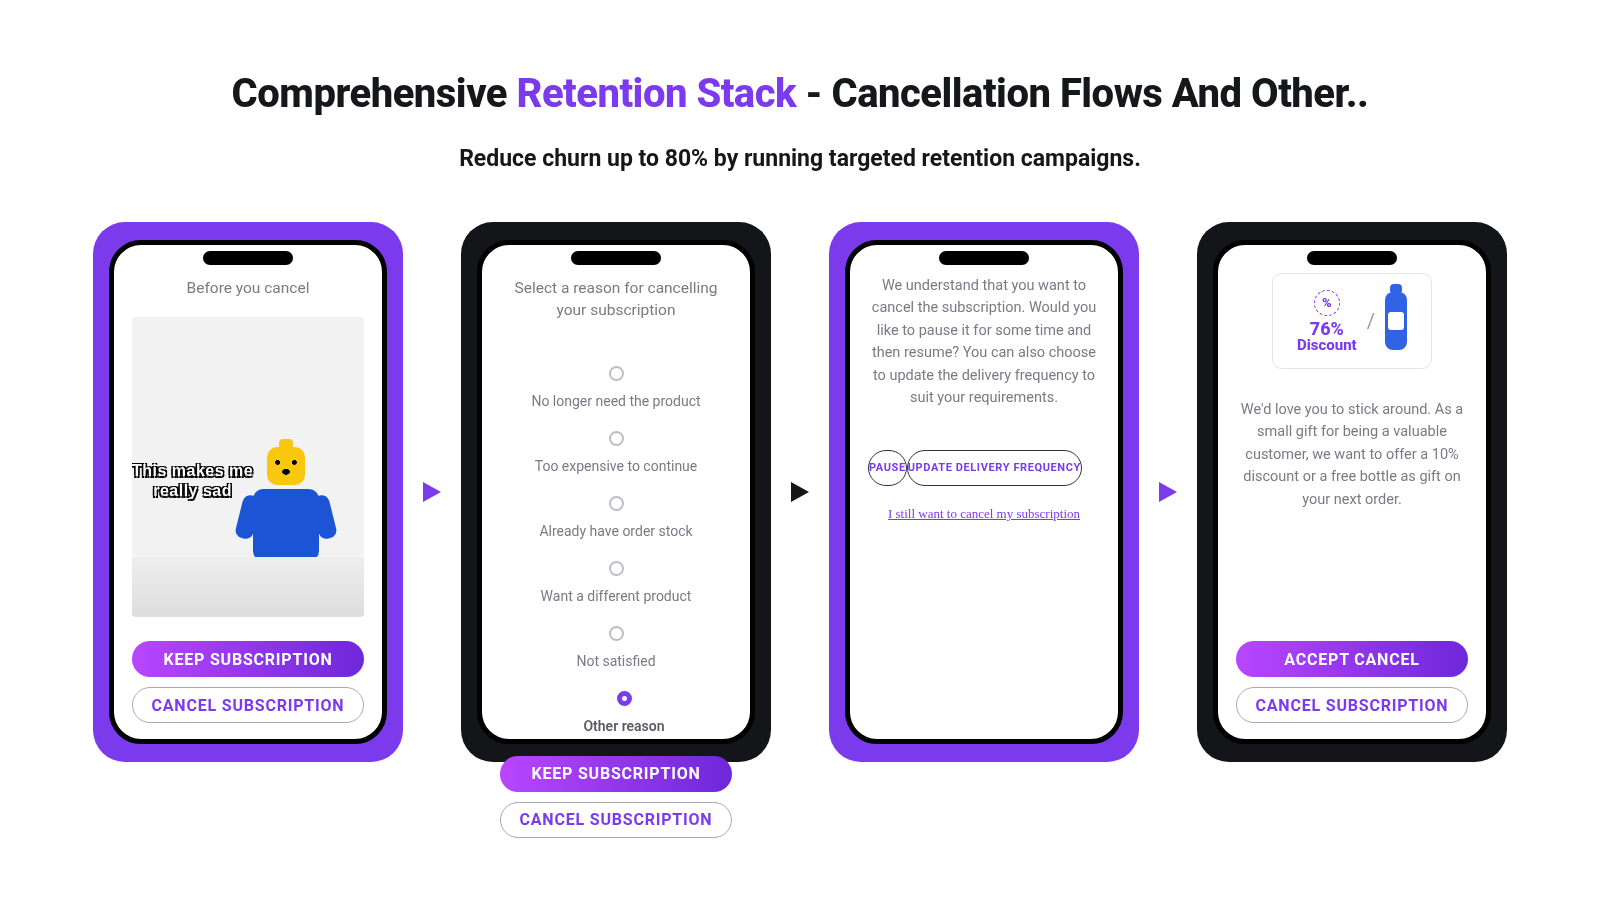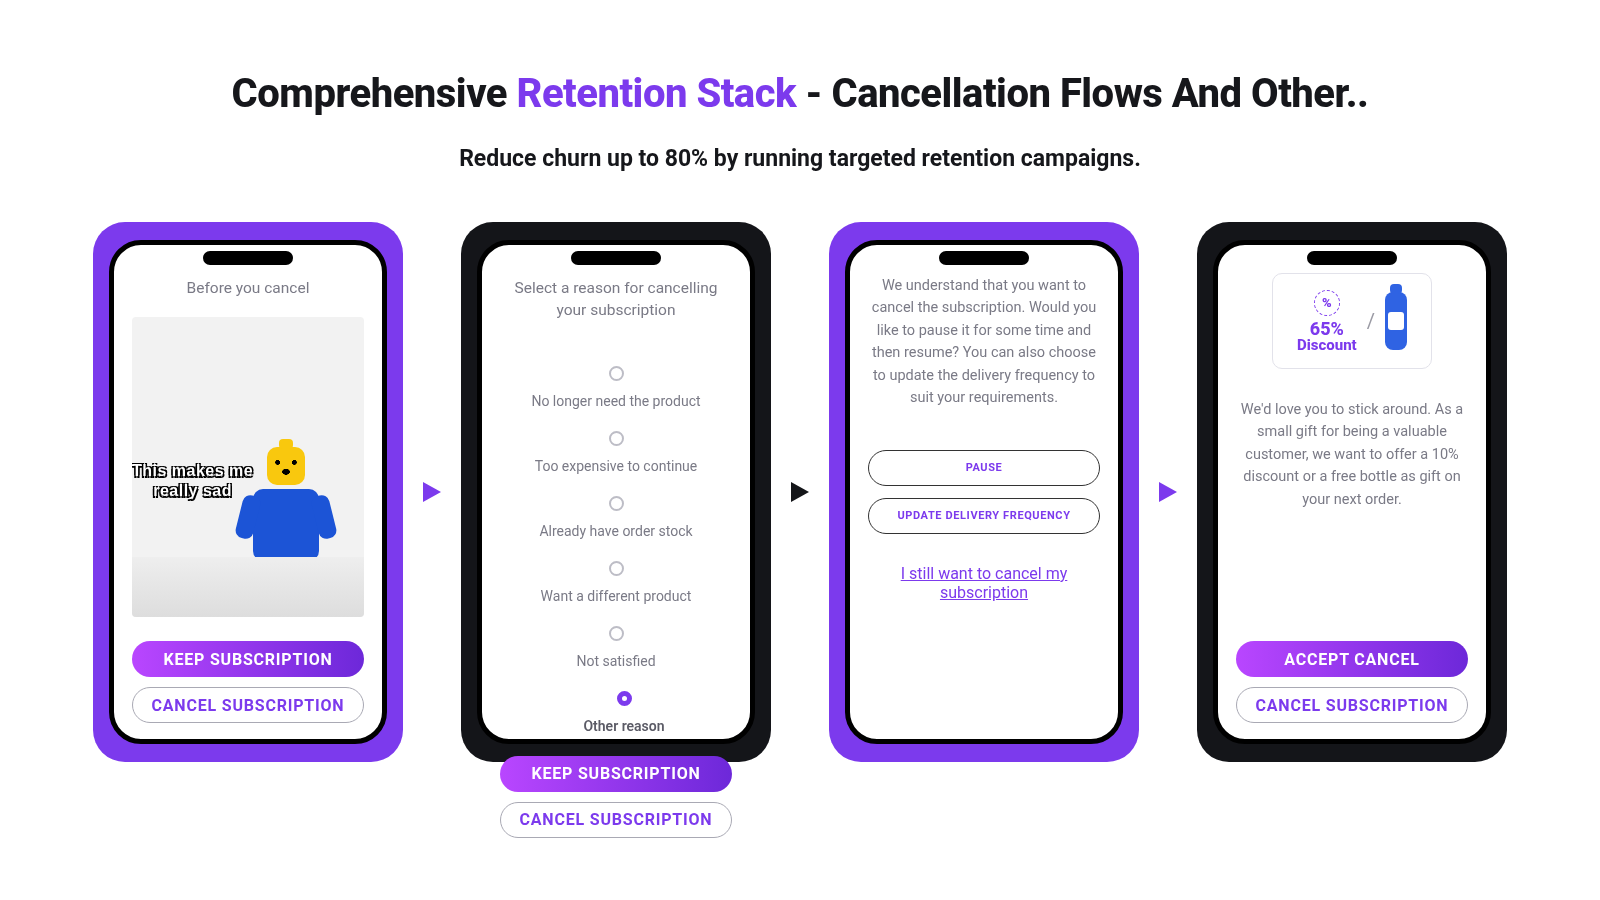--- a/index.html
+++ b/index.html
@@ -68,24 +68,24 @@
   .opt.sel{color:#5B5B66;font-weight:600;margin-left:16px;}
   
   .btns{display:flex;flex-direction:column;gap:10px;margin-top:auto;}
   .btn{
     height:36px;border-radius:999px;font-size:16px;font-weight:700;letter-spacing:.8px;
     display:flex;align-items:center;justify-content:center;cursor:pointer;
   }
   .btn.primary{background:linear-gradient(90deg,var(--grad-a),var(--grad-b));color:#fff;border:none;}
   .btn.ghost{background:#fff;border:1.5px solid #A9A9B4;color:var(--purple);}
   .btn.outline{background:#fff;border:1.5px solid #333;color:var(--purple);font-size:11px;letter-spacing:.6px;}
-  .link{color:var(--purple);font-size:16px;text-align:center;text-decoration:underline;margin-top:30px;cursor:pointer;}
+  .link{color:var(--purple);font-size:13px;text-align:center;text-decoration:underline;margin-top:20px;cursor:pointer;font-family:Liberation Serif, serif;}
   
   .para{font-size:14.5px;color:var(--muted);text-align:center;line-height:1.55;margin:6px 0 32px 0;}
-  .midbtns{display:flex;flex-direction:column;gap:12px;margin-top:8px;}
+  .midbtns{display:flex;flex-direction:row;gap:0;margin-top:8px;}
   
   .offer-box{
     align-self:center;width:160px;height:96px;border:1px solid #E2E2EA;border-radius:10px;
     margin:4px 0 24px 0;display:flex;align-items:center;justify-content:center;gap:8px;
     background:#fff;
   }
   .discount{display:flex;flex-direction:column;align-items:center;color:var(--purple);font-weight:800;}
   .discount .pct{font-size:18px;line-height:1;}
   .discount .lbl{font-size:15px;line-height:1;}
   .coupon-ico{width:26px;height:26px;border:1.6px dashed var(--purple);border-radius:50%;display:flex;align-items:center;justify-content:center;color:var(--purple);font-size:13px;font-weight:900;margin-bottom:4px;}
@@ -195,21 +195,21 @@
           <polygon points="2,2 20,12 2,22" fill="#7C3AED"></polygon>
         </svg>
     </div>
 
     <div class="card black">
       <div class="phone">
         <div class="notch"></div>
         <div class="offer-box">
           <div class="discount">
             <div class="coupon-ico">%</div>
-            <span class="pct">65%</span>
+            <span class="pct">76%</span>
             <span class="lbl">Discount</span>
           </div>
           <span class="slash">/</span>
           <div class="bottle"></div>
         </div>
         <div class="para">We'd love you to stick around. As a small gift for being a valuable customer, we want to offer a 10% discount or a free bottle as gift on your next order.</div>
         <div style="flex:1"></div>
         <div class="btns">
           <div class="btn primary">ACCEPT CANCEL</div>
           <div class="btn ghost">CANCEL SUBSCRIPTION</div>

